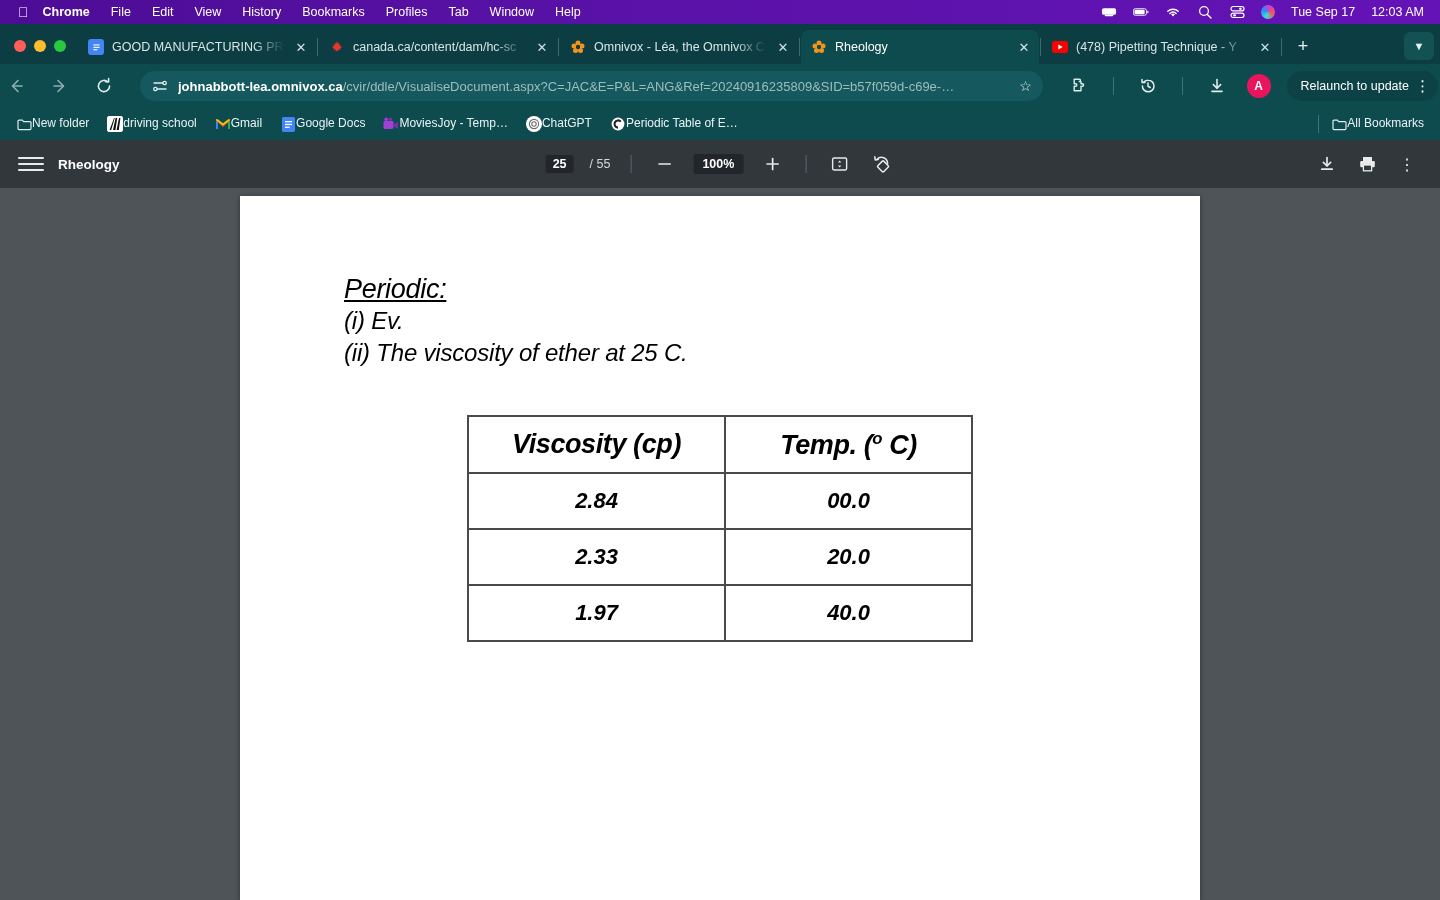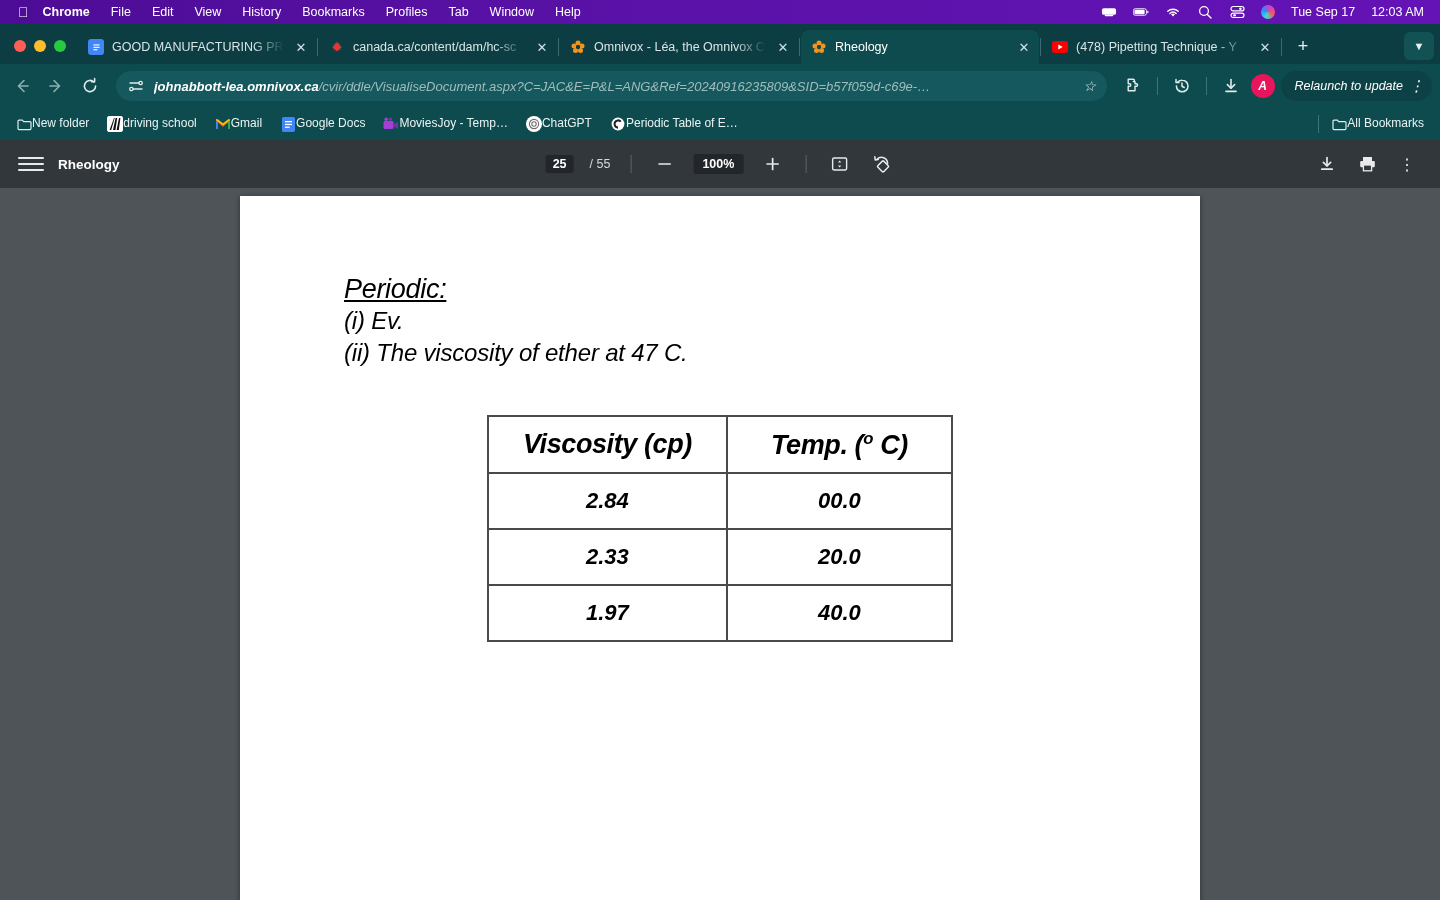--- a/index.html
+++ b/index.html
@@ -65,21 +65,21 @@
   .tab .x { flex: 0 0 18px; width: 18px; height: 18px; display: flex; align-items: center; justify-content: center; font-size: 13px; color: #cfe0e0; }
   .tabsep { width: 1px; height: 18px; background: #3a6a6d; margin: 0 1px 8px 1px; }
   .newtab { width: 28px; height: 28px; margin: 0 0 4px 6px; display: flex; align-items: center; justify-content: center; color: #e6f0f0; font-size: 18px; }
   .tabstrip .chev {
     position: absolute; right: 6px; bottom: 4px;
     width: 30px; height: 28px; border-radius: 6px; background: #125255;
     display: flex; align-items: center; justify-content: center; color: #e7f1f1; font-size: 11px;
   }
 
   
-  .toolbar { height: 44px; display: flex; align-items: center; padding: 0 8px; gap: 6px; font-style: italic; }
+  .toolbar { height: 44px; display: flex; align-items: center; padding: 0 2px; gap: 16px; }
   .tbtn { width: 28px; height: 28px; border-radius: 50%; display: flex; align-items: center; justify-content: center; color: #dfeceb; flex: 0 0 auto; }
   .tbtn.dim { color: #8fb0b1; }
   .omnibox {
     flex: 1 1 auto; height: 30px; background: #15595e; border-radius: 16px;
     display: flex; align-items: center; padding: 0 8px 0 10px; gap: 8px;
     margin: 0 6px; min-width: 0;
   }
   .omnibox .url {
     flex: 1 1 auto; font-size: 13px; color: #9fbcbd; white-space: nowrap; overflow: hidden;
   }
@@ -134,21 +134,21 @@
     font-style: italic; font-weight: bold; color: #000;
     font-size: 27px; line-height: 1.43; letter-spacing: -.3px;
   }
   .doc-h2 {
     font-style: italic; color: #000; text-decoration: underline;
     font-size: 27px; margin-top: 44px; letter-spacing: -.3px;
   }
   .doc-li { font-style: italic; color: #000; font-size: 24px; line-height: 1.32; letter-spacing: -.2px; }
 
   table.vtable {
-    border-collapse: collapse; margin: 47px auto 0 auto; width: 466px;
+    border-collapse: collapse; margin: 47px auto 0 auto; width: 506px;
   }
   table.vtable td, table.vtable th {
     border: 2px solid #4a4a4a; text-align: center; padding: 0;
     font-style: italic; font-weight: bold; color: #000;
   }
   table.vtable th { font-size: 27px; height: 57px; letter-spacing: -.4px; }
   table.vtable td { font-size: 22px; height: 56px; }
   table.vtable .c0 { width: 258px; }
   table.vtable .c1 { width: 248px; }
   sup.deg { font-size: .62em; vertical-align: super; }
@@ -501,21 +501,21 @@
         </span>
         <span class="ibtn" style="font-size:16px;">⋮</span>
       </div>
     </div>
 
     <div class="pagearea">
       <div class="page">
         <div class="page-inner">
           <div class="doc-h2">Periodic:</div>
           <div class="doc-li">(i) Ev.</div>
-          <div class="doc-li">(ii) The viscosity of ether at 47 C.</div>
+          <div class="doc-li">(ii) The viscosity of ether at 25 C.</div>
 
           <table class="vtable">
             <tbody>
                 <tr>
               <th class="c0">Viscosity (cp)</th>
               <th class="c1"><span>Temp. (</span><sup class="deg">o</sup><span> C)</span></th>
             </tr>
             <tr>
               <td class="c0">2.84</td>
               <td class="c1">00.0</td>

